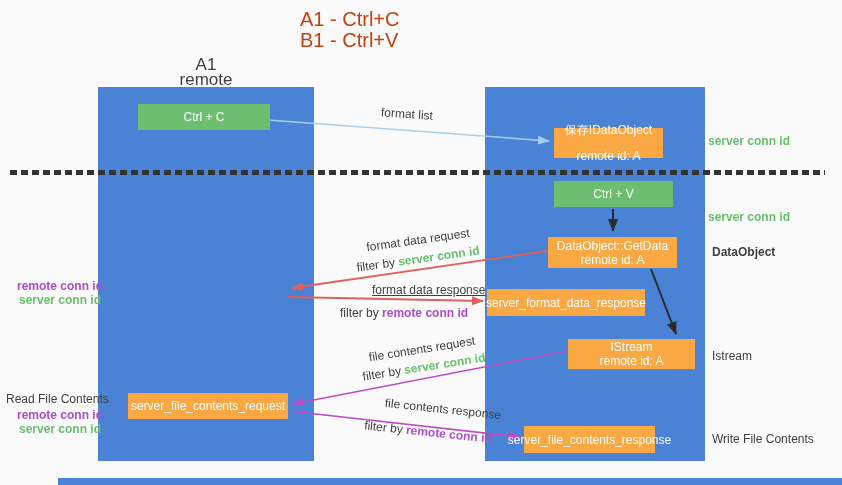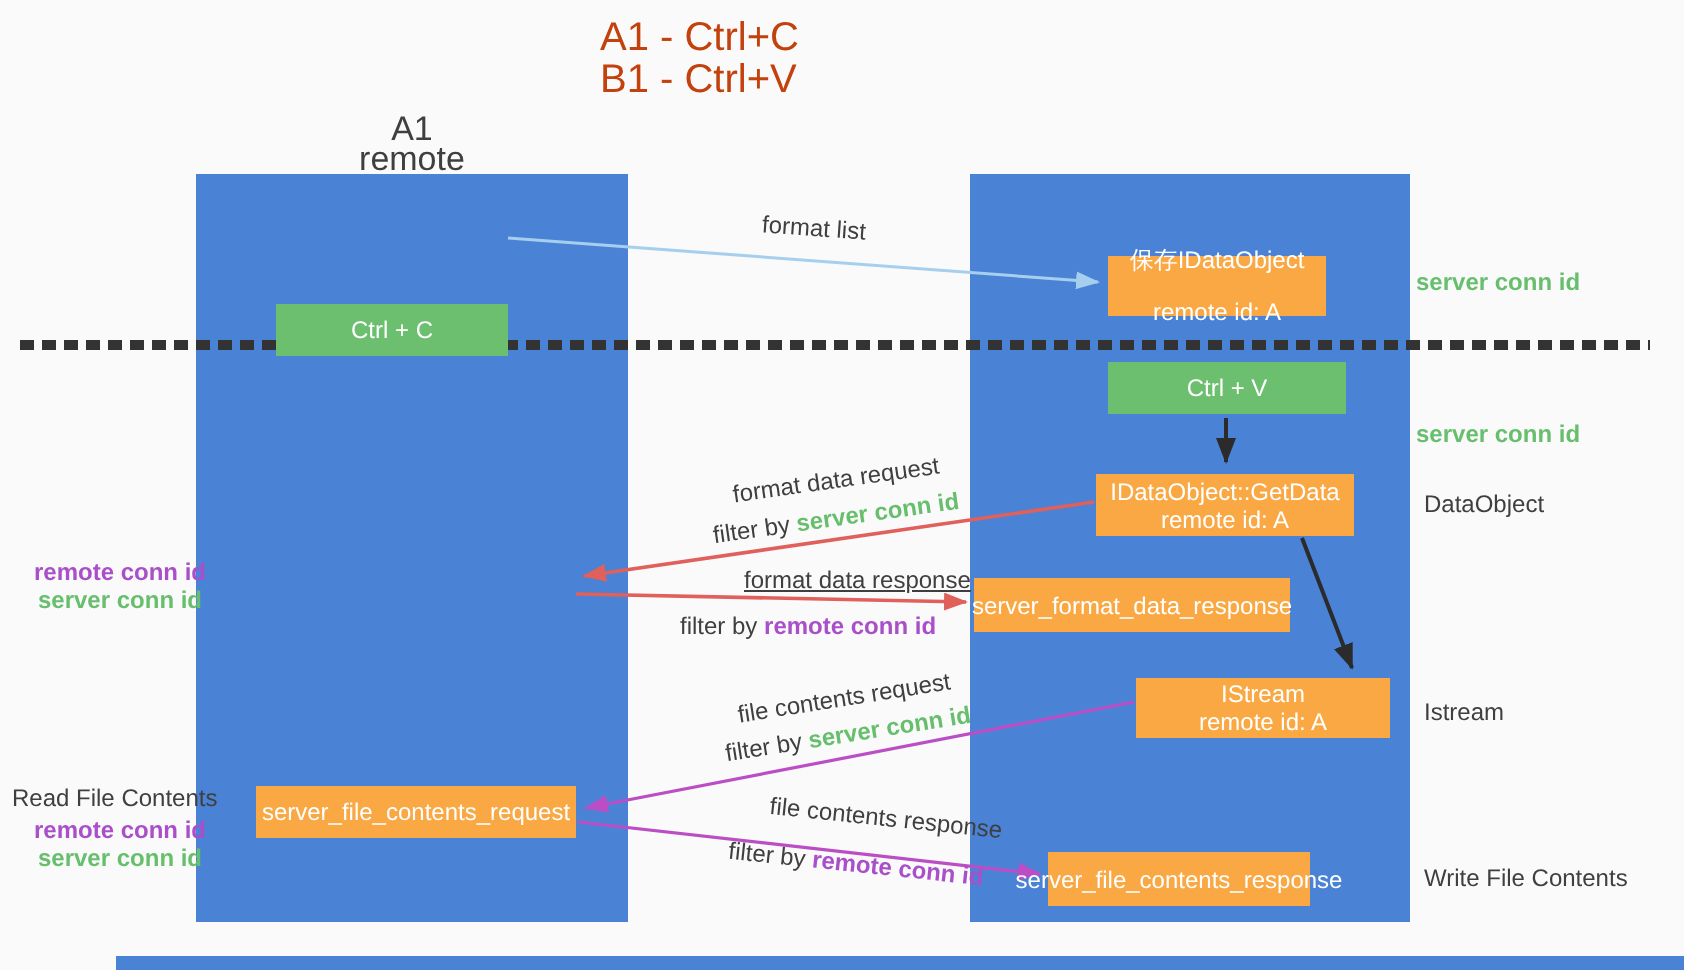--- a/index.html
+++ b/index.html
@@ -68,35 +68,35 @@
     </defs>
     <line x1="254" y1="119" x2="549" y2="141" style="stroke:var(--lightblue-arrow)" stroke-width="1.5" marker-end="url(#m-blue)"></line>
     <line x1="613" y1="209" x2="613" y2="231" style="stroke:var(--black-arrow)" stroke-width="2" marker-end="url(#m-blk)"></line>
     <line x1="547" y1="251" x2="292" y2="288" style="stroke:var(--red-arrow)" stroke-width="1.8" marker-end="url(#m-red)"></line>
     <line x1="288" y1="297" x2="483" y2="301" style="stroke:var(--red-arrow)" stroke-width="1.8" marker-end="url(#m-red)"></line>
     <line x1="651" y1="269" x2="676" y2="334" style="stroke:var(--black-arrow)" stroke-width="2" marker-end="url(#m-blk)"></line>
     <line x1="567" y1="351" x2="293" y2="404" style="stroke:var(--magenta-arrow)" stroke-width="1.6" marker-end="url(#m-mag)"></line>
     <line x1="289" y1="411" x2="520" y2="437" style="stroke:var(--magenta-arrow)" stroke-width="1.6" marker-end="url(#m-mag)"></line>
   </svg>
 
-  <div class="abs node green" style="left:138px; top:104px; width:116px; height:26px;margin-top:48px;">
+  <div class="abs node green" style="left:138px; top:104px; width:132px; height:26px;">
     <div>Ctrl + C</div>
   </div>
 
   <div class="abs node orange" style="left:554px; top:128px; width:109px; height:30px;gap:12px;">
     <div>保存IDataObject</div>
     <div>remote id: A</div>
   </div>
 
   <div class="abs node green" style="left:554px; top:181px; width:119px; height:26px;">
     <div>Ctrl + V</div>
   </div>
 
   <div class="abs node orange" style="left:548px; top:237px; width:129px; height:31px;">
-    <div>IDataObject::GetData</div>
+    <div>DataObject::GetData</div>
     <div>remote id: A</div>
   </div>
 
 
   <div class="abs node orange" style="left:487px; top:289px; width:158px; height:27px;">
     <div>server_format_data_response</div>
   </div>
 
   <div class="abs node orange" style="left:568px; top:339px; width:127px; height:30px;">
     <div>IStream</div>
@@ -108,21 +108,21 @@
   </div>
 
   <div class="abs node orange" style="left:524px; top:426px; width:131px; height:27px;">
     <div>server_file_contents_response</div>
   </div>
 
   <div class="abs lbl center" style="left:352px; top:107px; width:110px; transform:rotate(4deg);">format list</div>
 
   <div class="abs lbl green-t" style="left:708px; top:134px;">server conn id</div>
   <div class="abs lbl green-t" style="left:708px; top:210px;">server conn id</div>
-  <div class="abs lbl" style="left:712px; top:245px;">DataObject</div>
+  <div class="abs lbl" style="left:712px; top:245px;font-weight:bold;">DataObject</div>
   <div class="abs lbl" style="left:712px; top:349px;">Istream</div>
   <div class="abs lbl" style="left:712px; top:432px;">Write File Contents</div>
 
   <div class="abs lbl center" style="left:348px; top:233px; width:140px; transform:rotate(-8deg);">format data request</div>
   <div class="abs lbl center" style="left:340px; top:252px; width:156px; transform:rotate(-8deg);">
     <span>filter by</span>
     <span class="green-t">server conn id</span>
   </div>
 
   <div class="abs lbl" style="left:372px; top:283px;text-decoration:underline;">format data response</div>

